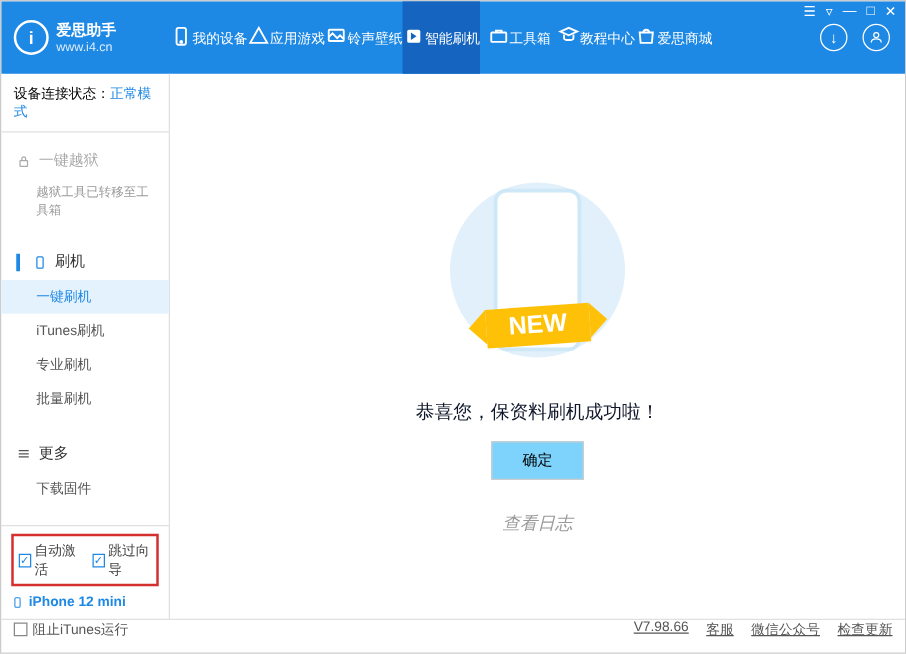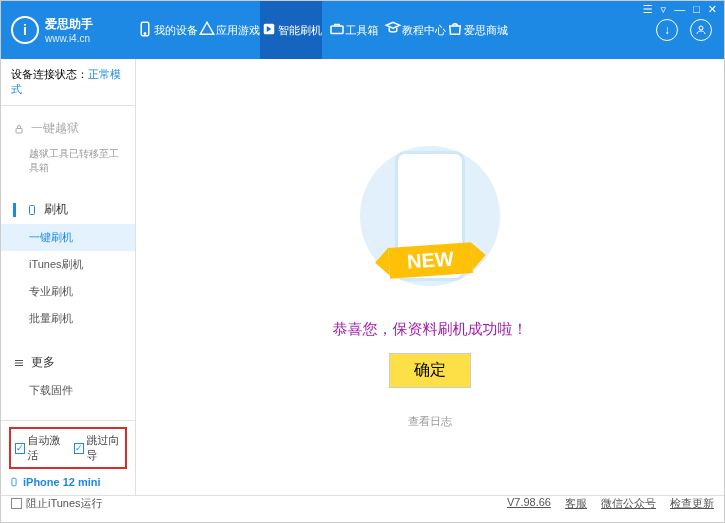--- a/index.html
+++ b/index.html
@@ -36,23 +36,23 @@
 .device-name { color: #1e88e5; font-weight: bold; display: flex; align-items: center; gap: 4px; }
 .main { flex: 1; display: flex; flex-direction: column; align-items: center; justify-content: center; }
 .phone-illus { position: relative; width: 160px; height: 180px; display: flex; align-items: center; justify-content: center; }
 .circle-bg { width: 140px; height: 140px; border-radius: 50%; background: #e1f0fb; position: absolute; }
 .phone-body { width: 70px; height: 130px; background: #fff; border: 3px solid #cfe8f7; border-radius: 10px; position: relative; z-index: 2; }
 .phone-home { width: 10px; height: 10px; border: 2px solid #cfe8f7; border-radius: 50%; position: absolute; bottom: 6px; left: 50%; transform: translateX(-50%); }
 .new-banner { position: absolute; background: #ffc107; color: #fff; font-weight: bold; font-size: 20px; padding: 4px 18px; z-index: 3; bottom: 30px; transform: rotate(-4deg); }
 .new-banner:before, .new-banner:after { content:''; position:absolute; top:0; width:0; height:0; border: 14px solid transparent; }
 .new-banner:before { left:-14px; border-right-color:#ffc107; border-left:none; }
 .new-banner:after { right:-14px; border-left-color:#ffc107; border-right:none; }
-.msg { font-size: 15px; color: #a21caf; margin-top: 14px; }
-.confirm-btn { margin-top: 14px; padding: 6px 24px; border: 1px solid #ccc; background: #fde047; font-size: 16px; cursor: pointer; }
-.log-link { margin-top: 26px; font-size: 11px; color: #999; cursor: pointer; }
+.msg { font-size: 15px; color: #0f172a; margin-top: 14px; }
+.confirm-btn { margin-top: 14px; padding: 6px 24px; border: 1px solid #ccc; background: #7dd3fc; font-size: 12px; cursor: pointer; }
+.log-link { margin-top: 26px; font-size: 14px; color: #999; cursor: pointer; font-style: italic; }
 .footer { height: 16px; border-top: 1px solid #e0e0e0; display: flex; align-items: center; font-size: 11px; padding: 0 10px; color: #555; }
 .footer-chk { display: flex; align-items: center; gap: 4px; }
 .footer-chk .box { width: 11px; height: 11px; border: 1px solid #888; }
 .footer-right { margin-left: auto; display: flex; gap: 14px; }
 .footer-right span { cursor: pointer; text-decoration: underline; }
 svg { display: block; }
 </style>
 </head>
 <body>
 
@@ -79,20 +79,27 @@
           <rect x="7" y="3" width="10" height="18" rx="2"></rect>
           <circle cx="12" cy="18" r="1" fill="#fff"></circle>
         </svg>
       <span>我的设备</span>
     </div>
     <div class="nav-item">
       <svg class="nav-icon" viewBox="0 0 24 24" fill="none" stroke="#fff" stroke-width="2">
           <path d="M12 3l9 16H3z"></path>
         </svg>
       <span>应用游戏</span>
+    </div>
+    <div class="nav-item">
+      <svg class="nav-icon" viewBox="0 0 24 24" fill="none" stroke="#fff" stroke-width="2">
+          <rect x="4" y="5" width="16" height="12" rx="1"></rect>
+          <path d="M4 13l4-4 5 5 3-3 4 4"></path>
+        </svg>
+      <span>铃声壁纸</span>
     </div>
     <div class="nav-item active">
       <svg class="nav-icon" viewBox="0 0 24 24" fill="#fff">
           <rect x="5" y="5" width="14" height="14" rx="2"></rect>
           <path d="M9 8l6 4-6 4z" fill="#1565c0"></path>
         </svg>
       <span>智能刷机</span>
     </div>
     <div class="nav-item">
       <svg class="nav-icon" viewBox="0 0 24 24" fill="none" stroke="#fff" stroke-width="2">

